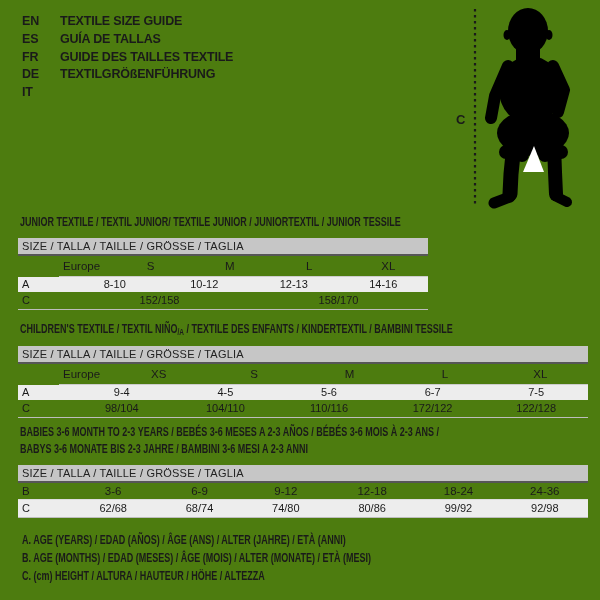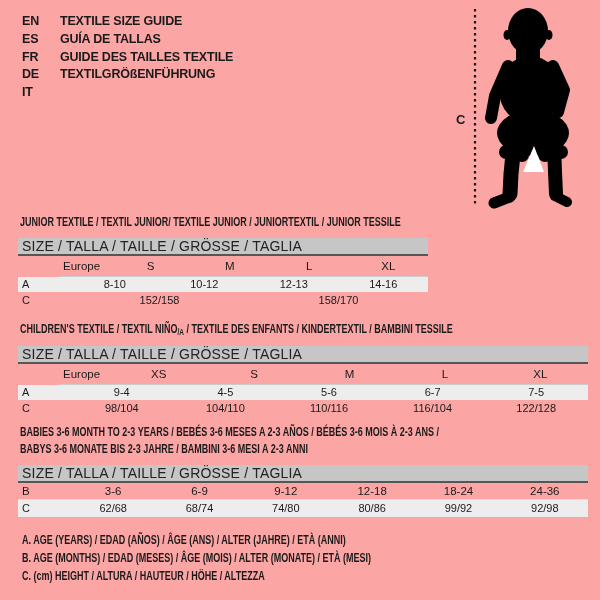--- a/index.html
+++ b/index.html
@@ -1,17 +1,17 @@
 <!DOCTYPE html>
 <html><head>
 <meta charset="utf-8">
 <style>
   html,body{margin:0;padding:0;background:#fff;}
   .page{
-    position:relative;width:600px;height:600px;background:#fca5a5;
+    position:relative;width:600px;height:600px;background:#4d7c0f;
     font-family:"Liberation Sans",sans-serif;color:#1a1a1a;overflow:hidden;
   }
   
   .langs{position:absolute;left:22px;top:13px;}
   .lang-row{display:flex;height:17.8px;line-height:17.8px;font-weight:700;font-size:12.5px;letter-spacing:-0.2px;}
   .lang-code{width:38px;}
   
   .figure{position:absolute;left:450px;top:4px;width:140px;height:210px;}
   .figure svg{display:block;}
   .figure text{font-family:"Liberation Sans",sans-serif;font-weight:700;fill:#1a1a1a;}
@@ -25,21 +25,21 @@
   #t3-title{top:424px;line-height:17px;}
   .sub{font-size:9px;vertical-align:-2px;}
   .footnotes{left:22px;top:531px;line-height:18px;}
   
   .size-table{position:absolute;left:18px;}
   #t1{top:238px;width:410px;}
   #t2{top:346px;width:570px;}
   #t3{top:465px;width:570px;}
   .hdr{
     background:#c6c6c6;border-bottom:2px solid #565656;height:16px;line-height:16px;
-    padding-left:4px;font-size:14px;color:#222;letter-spacing:0.2px;
+    padding-left:4px;font-size:11px;color:#222;letter-spacing:0.2px;
   }
   .row{display:flex;}
   .row .lbl{flex:0 0 48px;padding-left:4px;text-align:left;}
   .row .val{flex:1;text-align:center;}
   .r-reg{height:20px;line-height:20px;font-size:11.5px;border-bottom:1px solid #cccccc;margin-left:41px;}
   .r-shade{height:15px;line-height:15px;font-size:11px;background:#ededed;}
   .r-last{height:17px;line-height:17px;font-size:11px;border-bottom:1px solid #bdbdbd;}
   .r-b{height:16px;line-height:16px;font-size:11.5px;border-bottom:1px solid #dddddd;}
   .r-shade-last{height:17px;line-height:17px;font-size:11px;background:#ededed;border-bottom:1px solid #bdbdbd;}
 </style>
@@ -139,21 +139,21 @@
       <div class="val">4-5</div>
       <div class="val">5-6</div>
       <div class="val">6-7</div>
       <div class="val">7-5</div>
     </div>
     <div class="row r-last">
       <div class="lbl">C</div>
       <div class="val">98/104</div>
       <div class="val">104/110</div>
       <div class="val">110/116</div>
-      <div class="val">116/104</div>
+      <div class="val">172/122</div>
       <div class="val">122/128</div>
     </div>
   </div>
 
   <div class="tbl-title" id="t3-title">
     <div>BABIES 3-6 MONTH TO 2-3 YEARS / BEBÉS 3-6 MESES A 2-3 AÑOS / BÉBÉS 3-6 MOIS À 2-3 ANS /</div>
     <div>BABYS 3-6 MONATE BIS 2-3 JAHRE / BAMBINI 3-6 MESI A 2-3 ANNI</div>
   </div>
   <div class="size-table" id="t3">
     <div class="hdr">SIZE / TALLA / TAILLE / GRÖSSE / TAGLIA</div>

